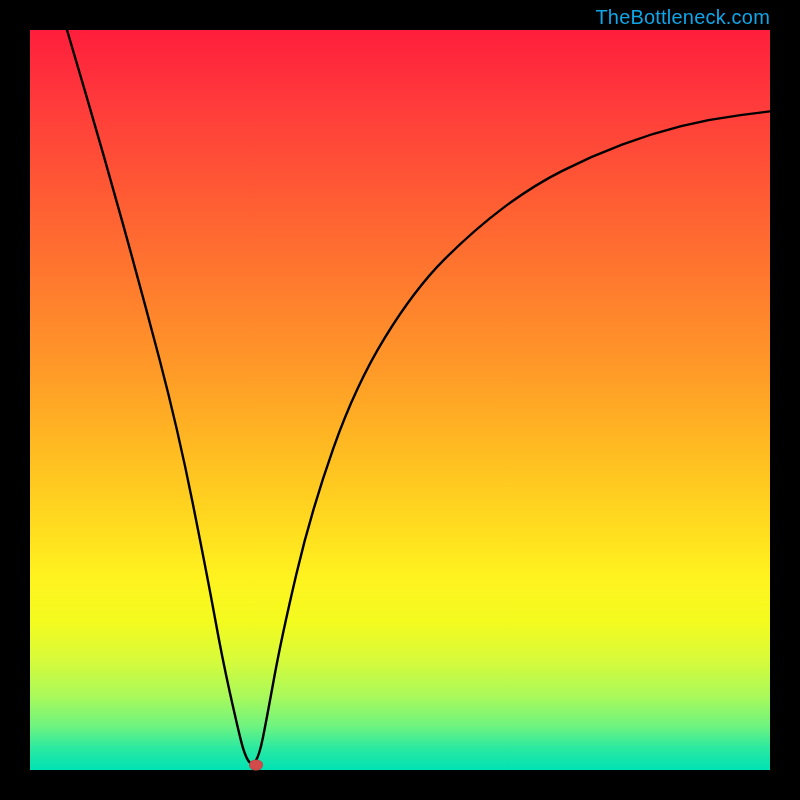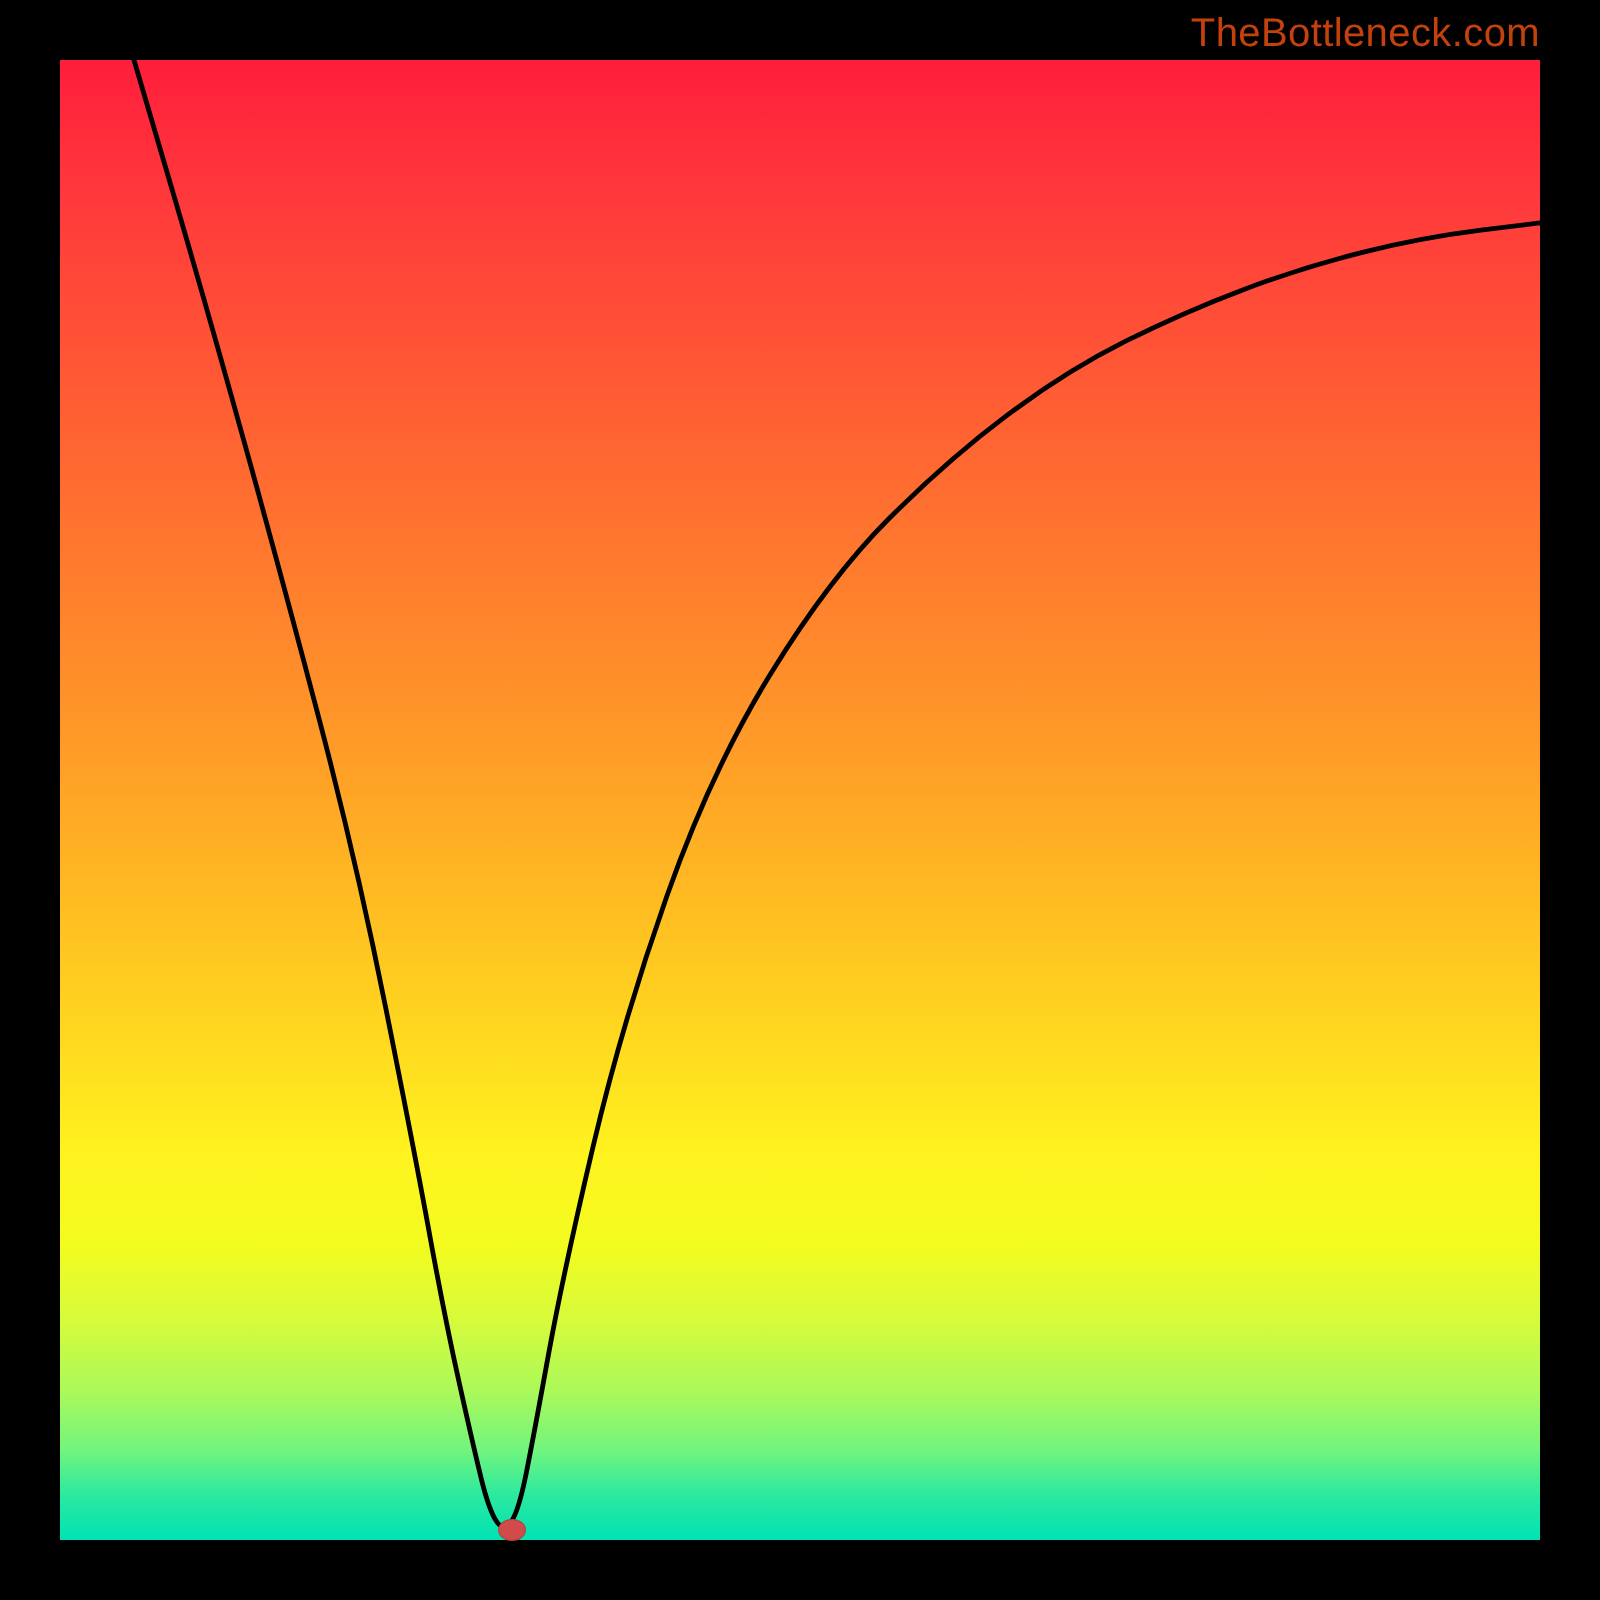--- a/index.html
+++ b/index.html
@@ -38,21 +38,21 @@
       #aaf95a 90%,
       #70f47f 94%,
       #2be9a0 97%,
       #00e2b5 100%
     );
   }
   .watermark {
     position: absolute;
     top: 6px;
     right: 30px;
-    color: #c2410c;
+    color: #0ea5e9;
     font-size: 20px;
     letter-spacing: 0.2px;
     user-select: none;
     text-align: center;
   }
   svg.curve {
     position: absolute;
     left: 0;
     top: 0;
     width: 740px;

